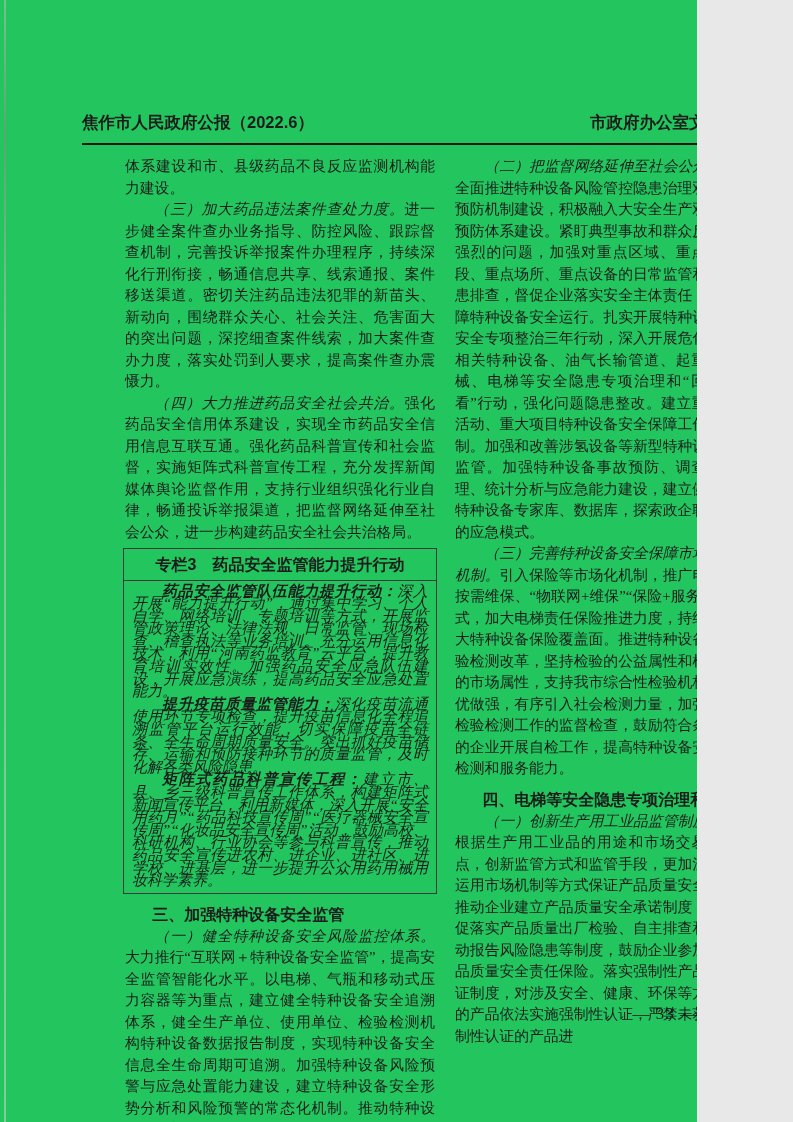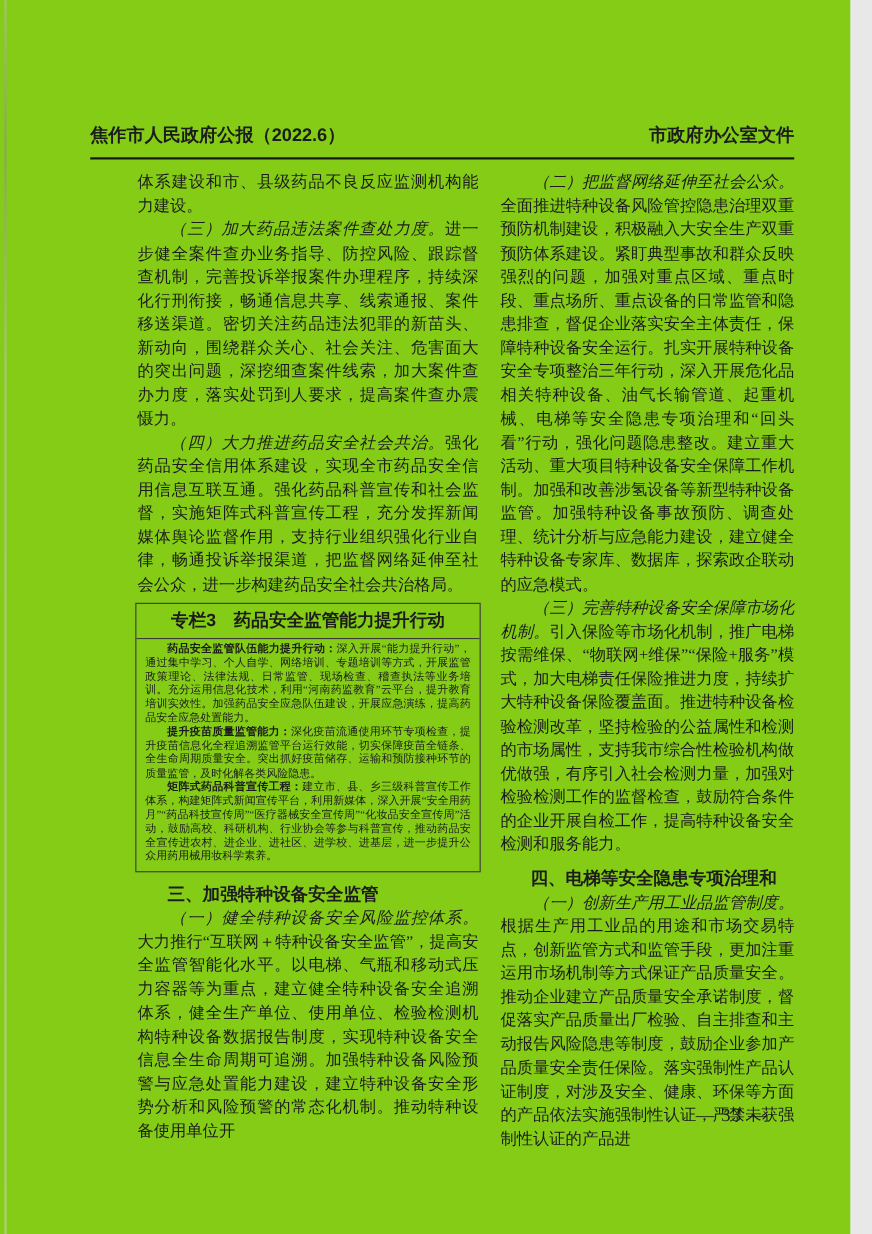--- a/index.html
+++ b/index.html
@@ -1,20 +1,20 @@
 <!DOCTYPE html>
 <html><head>
 <meta charset="utf-8">
 <style>
   * { margin:0; padding:0; box-sizing:border-box; }
   html,body { background:#e8e8e8; }
   .page {
     position:relative;
-    width:773px; height:1122px;
-    background:#84cc16;
+    width:697px; height:1122px;
+    background:#22c55e;
     font-family:"Liberation Serif","DejaVu Serif",serif;
     color:#1c1c1c;
     overflow:hidden;
   }
   .scan-edge {
     position:absolute; left:4px; top:0; width:2px; height:100%;
     background:linear-gradient(to bottom,#bbb 0%,#8a8a8a 12%,#c2c2c2 30%,#cfcfcf 100%);
     opacity:.55;
   }
   .content { position:absolute; left:82px; top:112px; width:640px; }
@@ -47,21 +47,22 @@
   }
   .hl-box-title {
     text-align:center;
     font-family:"Liberation Sans","DejaVu Sans",sans-serif;
     font-weight:bold; font-size:16px;
     padding:5px 0 4px 0;
     border-bottom:1px solid #3a3a3a;
   }
   .hl-box-body {
     padding:4px 8px 6px 8px;
-    font-size:10px; line-height:12.6px;
+    font-size:15px; line-height:12.6px;
+    font-style:italic;
     text-align:justify;
   }
   .hl-box-body p { text-indent:2em; }
   .box-lead { font-weight:bold; }
   .page-number {
     position:absolute; left:82px; top:1004px; width:640px;
     text-align:right; padding-right:24px;
     font-size:17px; letter-spacing:1px;
   }
 </style>

